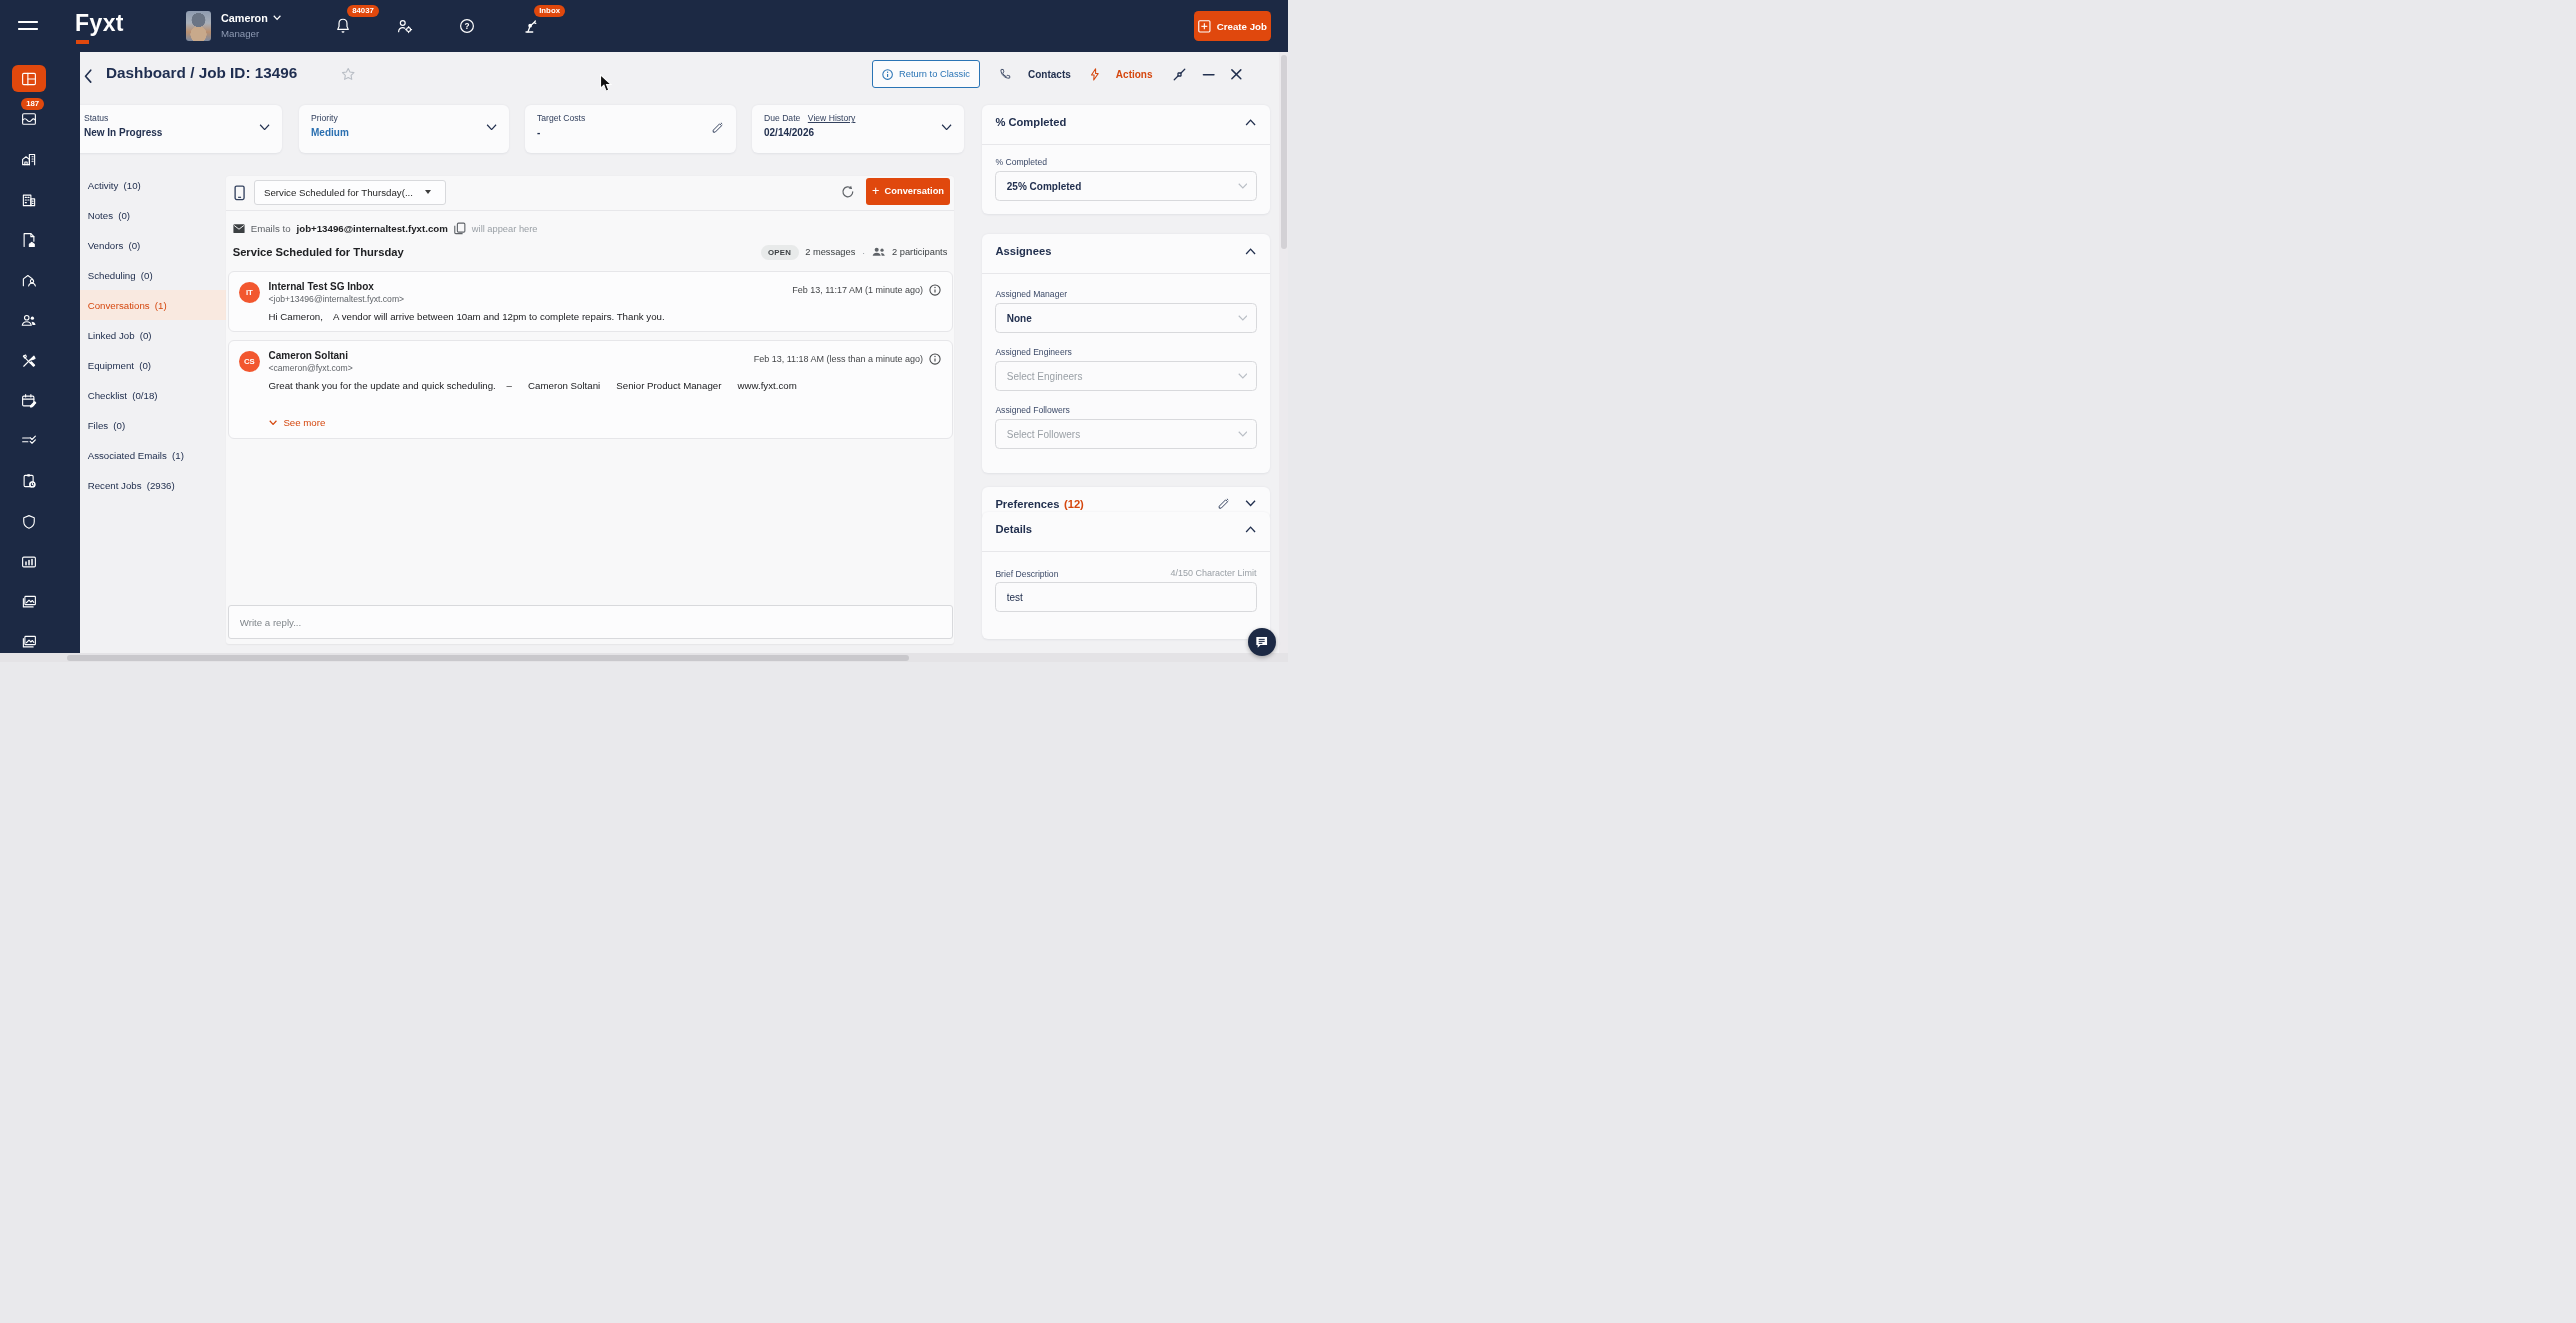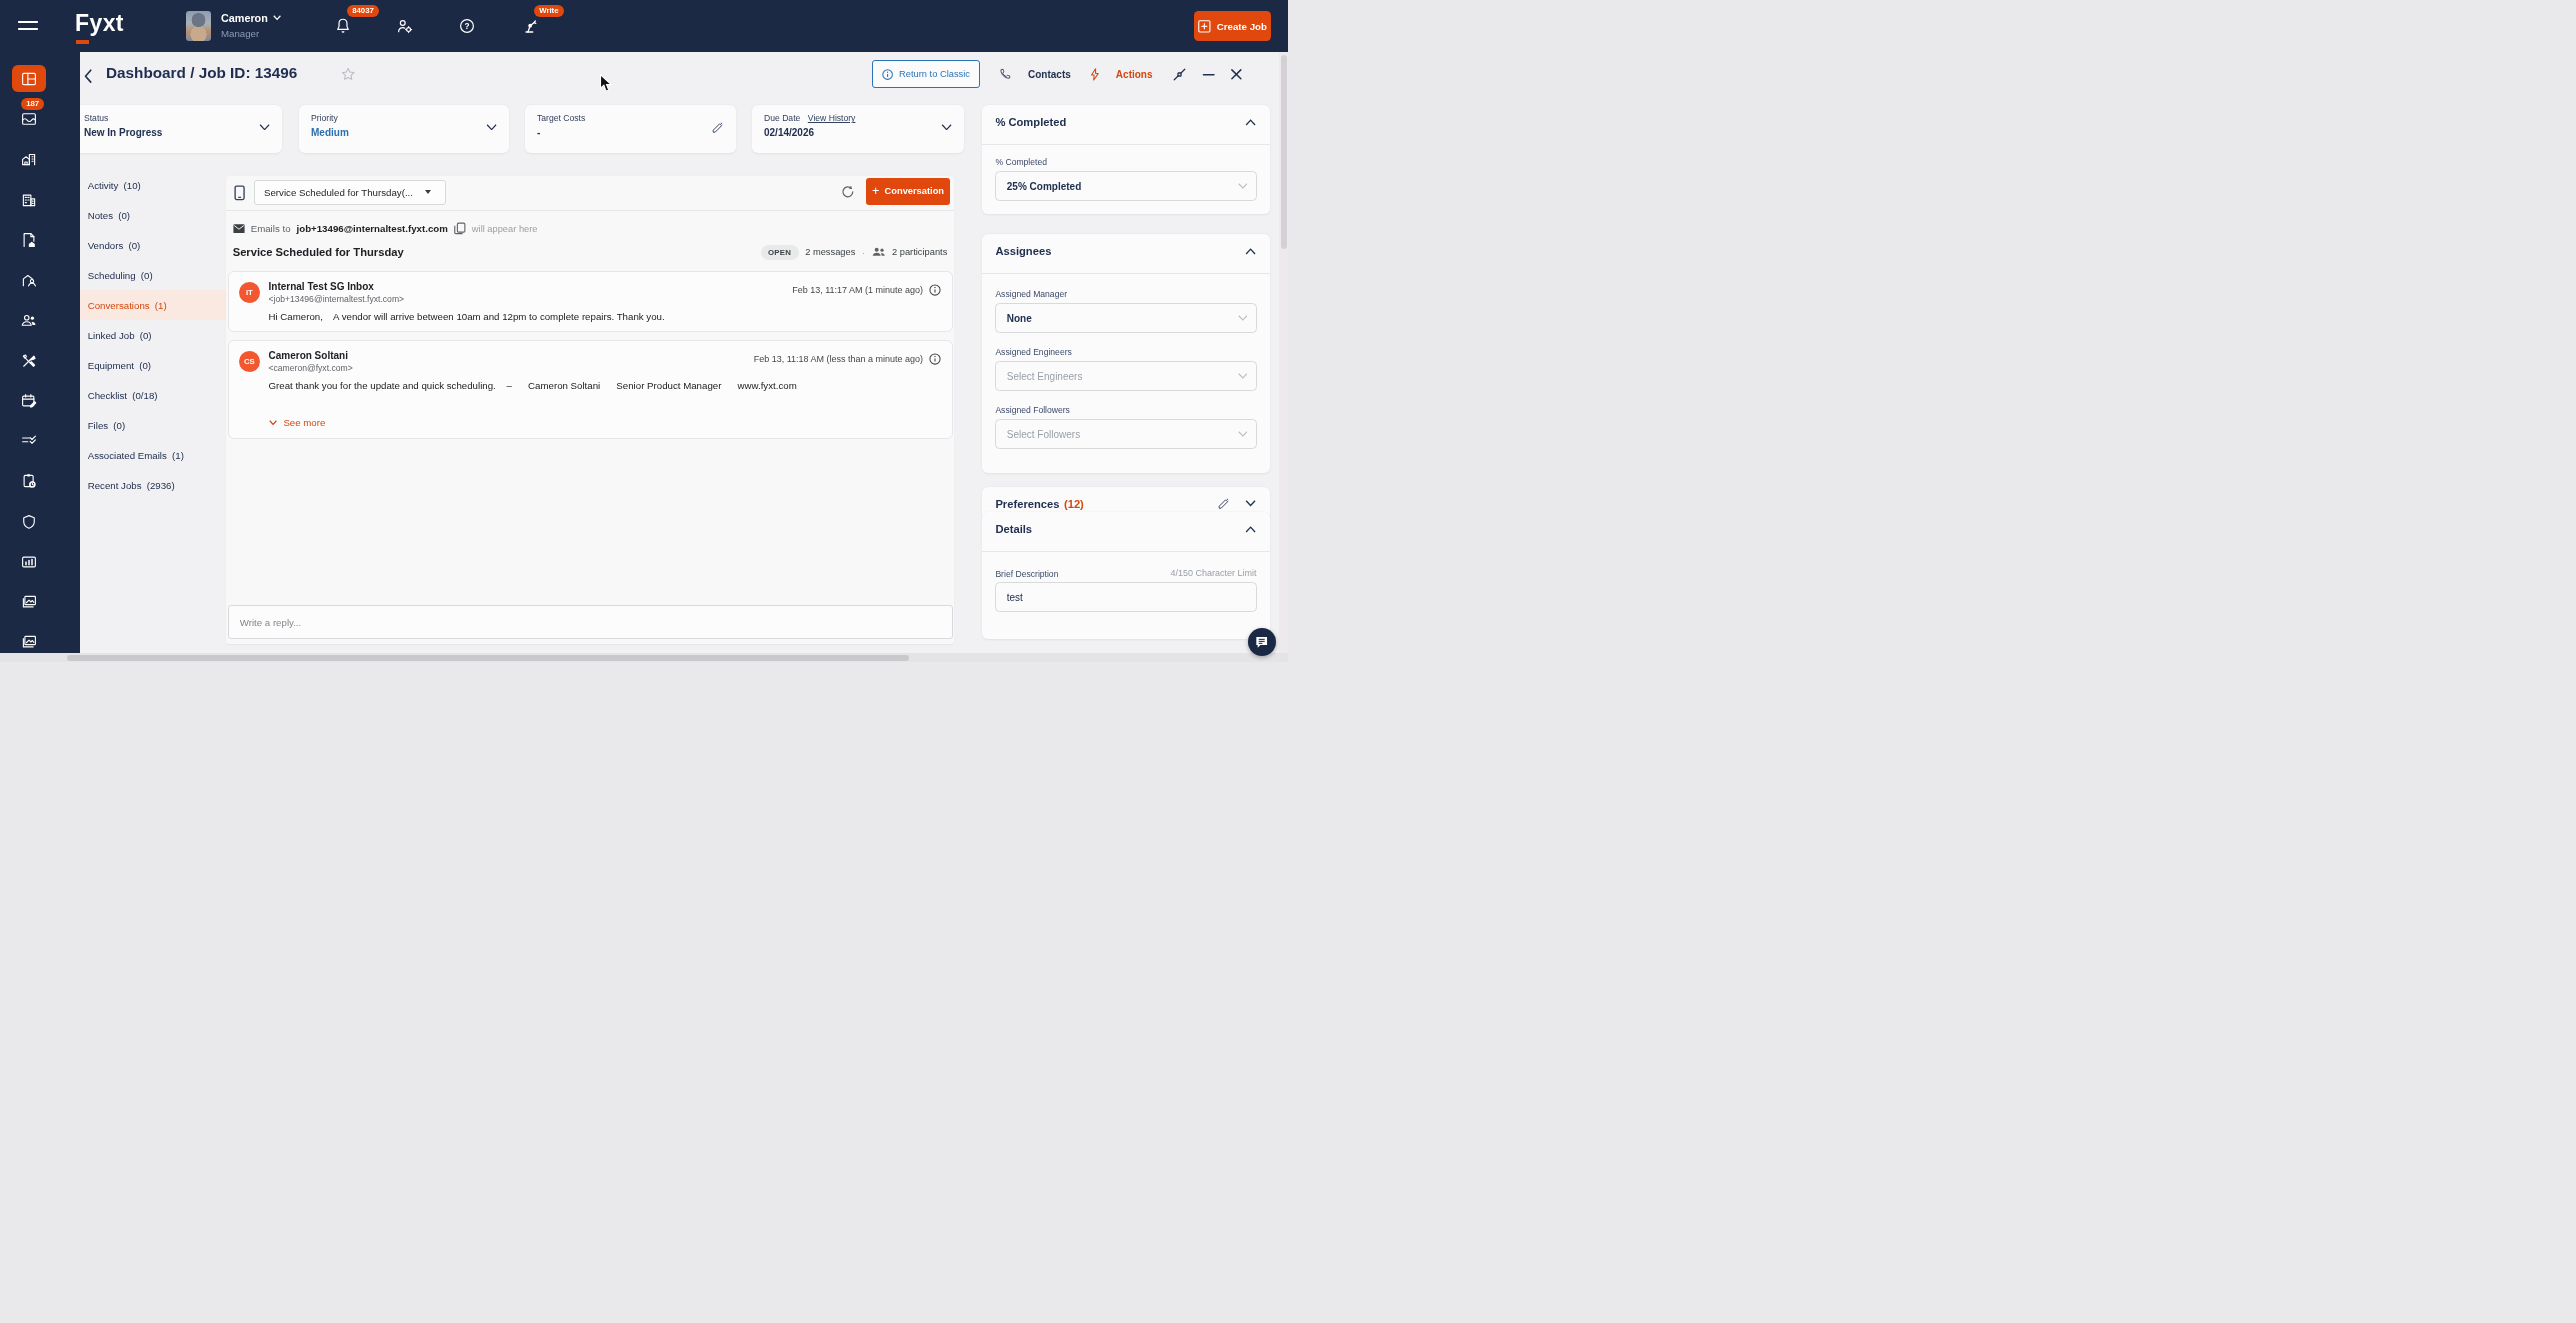--- a/index.html
+++ b/index.html
@@ -176,21 +176,21 @@
     </svg>
     <svg class="tb-ic" style="left:520px" viewBox="0 0 24 24">
       <g stroke="#fff" stroke-width="1.7" stroke-linecap="round" fill="none">
         <path d="M8 20h9"></path>
           <path d="M10.5 20l3-8"></path>
           <path d="M13.5 12l4.5-4"></path>
         <circle cx="13.5" cy="11.5" r="1.6" fill="#fff"></circle>
         <path d="M18.5 7.5l2-2.2M18.5 7.5l2.6 1"></path>
       </g>
     </svg>
-    <div class="pill" style="left:534px; top:4.5px;">Write</div>
+    <div class="pill" style="left:534px; top:4.5px;">Inbox</div>
     <div class="createjob">
       <svg width="12.7" height="12.7" viewBox="0 0 17 17">
         <rect x="1" y="1" width="15" height="15" rx="1.5" fill="none" stroke="#fff" stroke-width="1.5"></rect>
         <line x1="8.5" y1="4.5" x2="8.5" y2="12.5" stroke="#fff" stroke-width="1.5"></line>
         <line x1="4.5" y1="8.5" x2="12.5" y2="8.5" stroke="#fff" stroke-width="1.5"></line>
       </svg>
       <span>Create Job</span>
     </div>
   </div>
 

